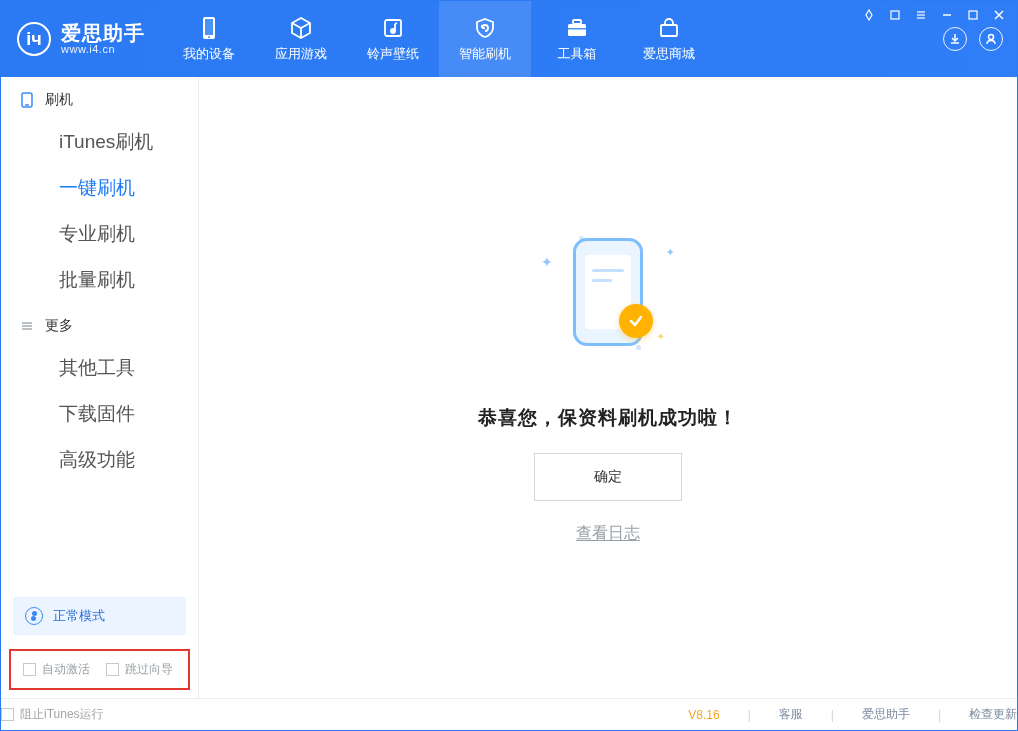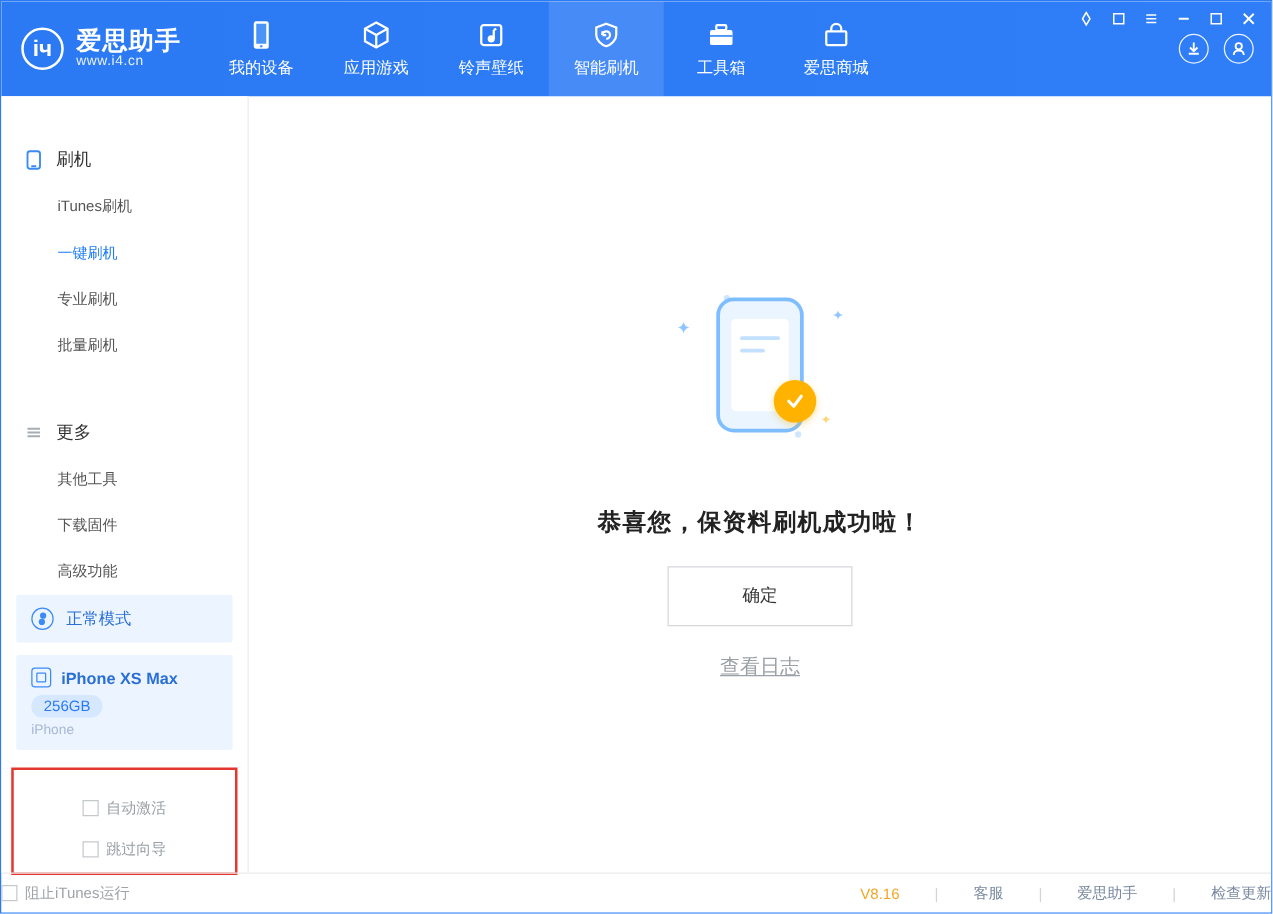--- a/index.html
+++ b/index.html
@@ -25,39 +25,39 @@
 .hicon { width: 24px; height: 24px; border-radius: 50%; border: 1.5px solid rgba(255,255,255,0.9); display: flex; align-items: center; justify-content: center; cursor: pointer; }
 .hicon svg { display: block; }
 
 .win-controls { position: absolute; top: 6px; right: 10px; display: flex; gap: 10px; color: #fff; font-size: 12px; align-items: center; }
 .win-controls span { cursor: pointer; display: inline-flex; align-items: center; justify-content: center; width: 16px; height: 16px; }
 
 
 .body { flex: 1; display: flex; min-height: 0; }
 .sidebar { width: 198px; border-right: 1px solid #ececec; display: flex; flex-direction: column; background: #fff; }
 .side-scroll { flex: 1; }
-.side-group-title { display: flex; align-items: center; gap: 10px; padding: 14px 16px 10px 18px; color: #333; font-size: 14px; margin-top: 28px; }
+.side-group-title { display: flex; align-items: center; gap: 10px; padding: 14px 16px 10px 18px; color: #333; font-size: 14px; }
 .side-group-title .gicon { width: 16px; height: 16px; display: inline-flex; align-items: center; justify-content: center; color: #3b8bf7; }
-.side-item { padding: 10px 0 10px 45px; font-size: 12px; color: #555; cursor: pointer; }
+.side-item { padding: 10px 0 10px 58px; font-size: 19px; color: #555; cursor: pointer; }
 .side-item.active { color: #1e7bf6; }
 
 .side-cards { padding: 0 12px 8px; display: flex; flex-direction: column; gap: 10px; }
 .mode-card { background: #ecf4ff; border-radius: 2px; padding: 10px 12px; display: flex; align-items: center; gap: 10px; font-size: 13px; color: #2a6fd6; font-weight: 500; }
 .mode-card .micon { width: 18px; height: 18px; border-radius: 50%; border: 1.5px solid #3b8bf7; position: relative; display:inline-flex; align-items:center; justify-content:center; }
 .mode-card .micon::before { content: ""; width: 5px; height: 5px; background: #3b8bf7; border-radius: 50%; position: absolute; top: 3px; left: 6px; }
 .mode-card .micon::after { content: ""; width: 5px; height: 5px; background: #3b8bf7; border-radius: 50%; position: absolute; bottom: 3px; right: 6px; }
 
 .device-card { background: #ecf4ff; border-radius: 2px; padding: 10px 12px; }
 .device-card .dev-title { display: flex; align-items: center; gap: 8px; font-size: 13px; font-weight: 600; color: #2a6fd6; }
 .device-card .dev-title .picon { width: 16px; height: 16px; border: 1.5px solid #3b8bf7; border-radius: 3px; display: inline-block; position: relative; }
 .device-card .dev-title .picon::after { content: ""; position: absolute; left: 3px; right: 3px; top: 3px; bottom: 3px; border: 1px solid #3b8bf7; border-radius: 1px; }
 .capacity-pill { display: inline-block; margin-top: 6px; padding: 2px 10px; background: #d6e8ff; color: #2a7af3; font-size: 12px; border-radius: 10px; }
 .device-sub { font-size: 11px; color: #a7b8d6; margin-top: 4px; }
 
-.side-bottom { padding: 22px 12px 10px 12px; border: 2px solid #e3362e; margin: 6px 8px 8px; display: flex; align-items: center; gap: 16px; flex-direction: column; }
+.side-bottom { padding: 10px 12px 10px 12px; border: 2px solid #e3362e; margin: 6px 8px 8px; display: flex; align-items: center; gap: 16px; }
 .chk { display: inline-flex; align-items: center; gap: 6px; font-size: 12px; color: #9aa0a6; cursor: pointer; }
 .chk .box { width: 13px; height: 13px; border: 1px solid #c6c9cc; display: inline-block; }
 
 
 .main { flex: 1; display: flex; flex-direction: column; align-items: center; justify-content: center; gap: 22px; }
 .phone-illus { position: relative; width: 150px; height: 120px; display: flex; align-items: center; justify-content: center; }
 .phone-body { width: 70px; height: 108px; border: 3px solid #7ebeff; border-radius: 14px; background: #eaf5ff; position: relative; }
 .phone-screen { position: absolute; left: 9px; right: 9px; top: 14px; bottom: 14px; background: #ffffff; border-radius: 4px; }
 .phone-line1 { position: absolute; left: 16px; right: 16px; top: 28px; height: 3px; background: #c3e0ff; border-radius: 2px; }
 .phone-line2 { position: absolute; left: 16px; right: 28px; top: 38px; height: 3px; background: #c3e0ff; border-radius: 2px; }
@@ -246,28 +246,20 @@
         <div class="side-item">其他工具</div>
         <div class="side-item">下载固件</div>
         <div class="side-item">高级功能</div>
       </div>
 
       <div class="side-cards">
         <div class="mode-card">
           <span class="micon"></span>
           <span>正常模式</span>
         </div>
-        <div class="device-card">
-          <div class="dev-title">
-            <span class="picon"></span>
-            <span>iPhone XS Max</span>
-          </div>
-          <span class="capacity-pill">256GB</span>
-          <div class="device-sub">iPhone</div>
-        </div>
       </div>
 
       <div class="side-bottom">
         <label class="chk">
           <span class="box"></span>
           <span>自动激活</span>
         </label>
         <label class="chk">
           <span class="box"></span>
           <span>跳过向导</span>

